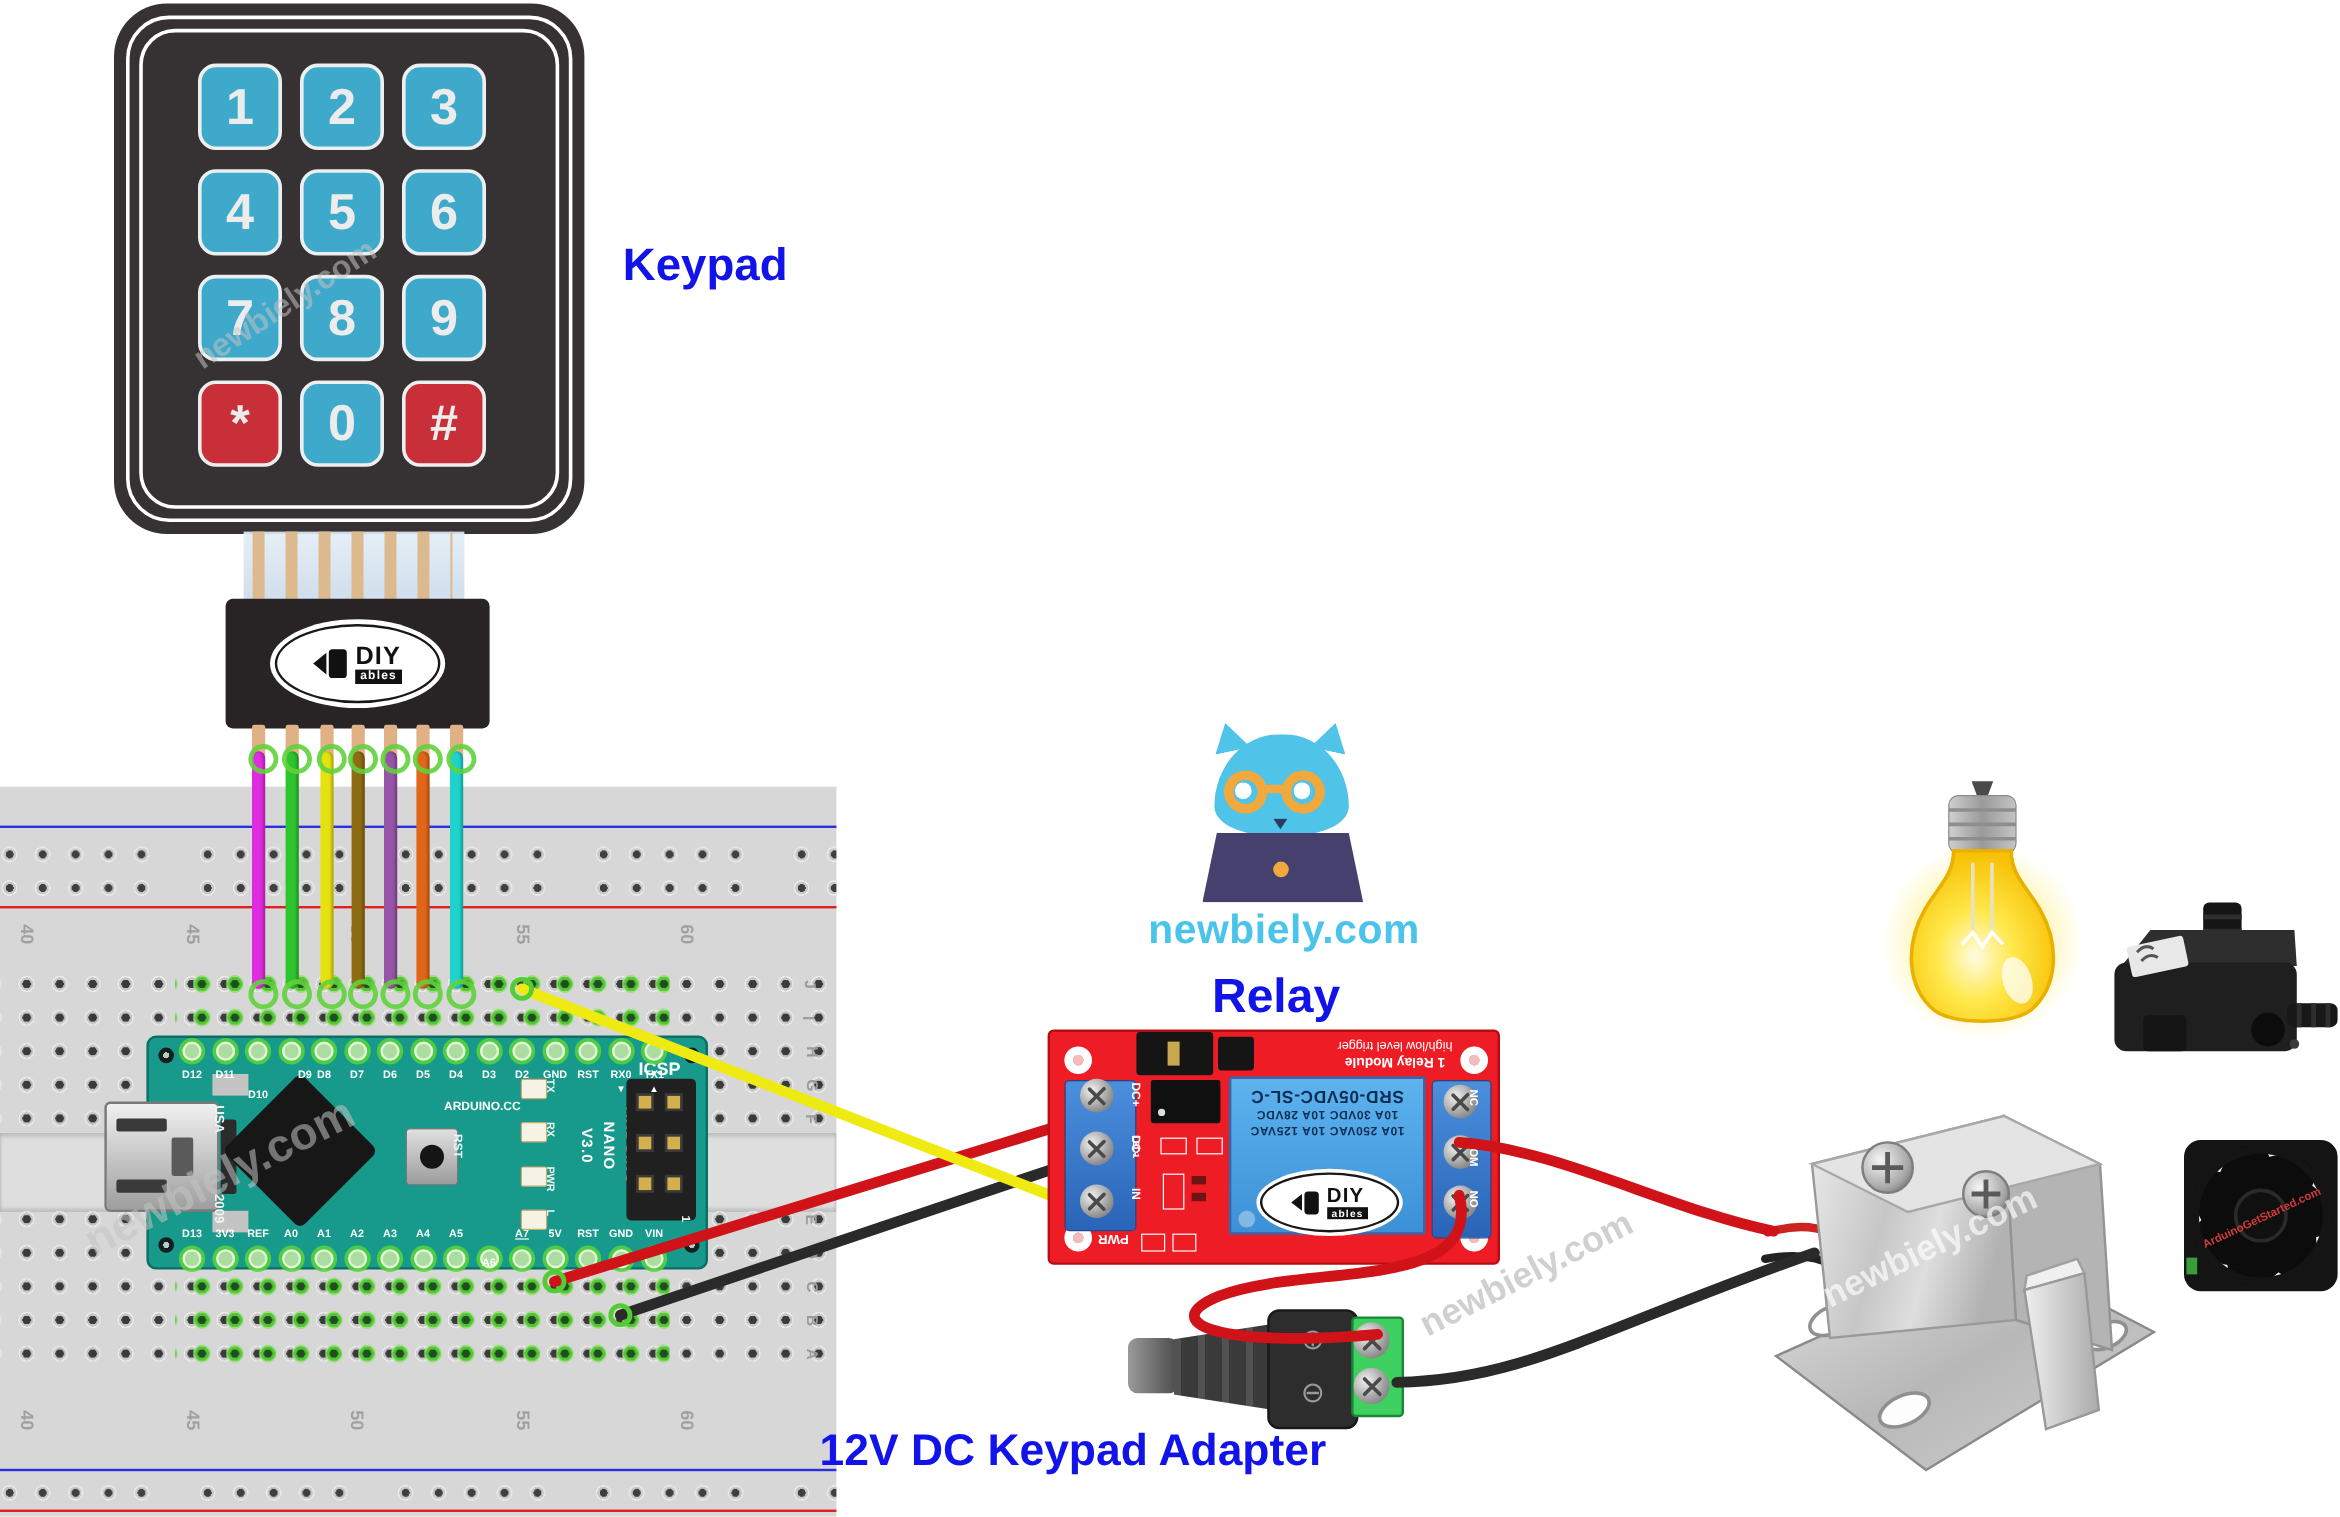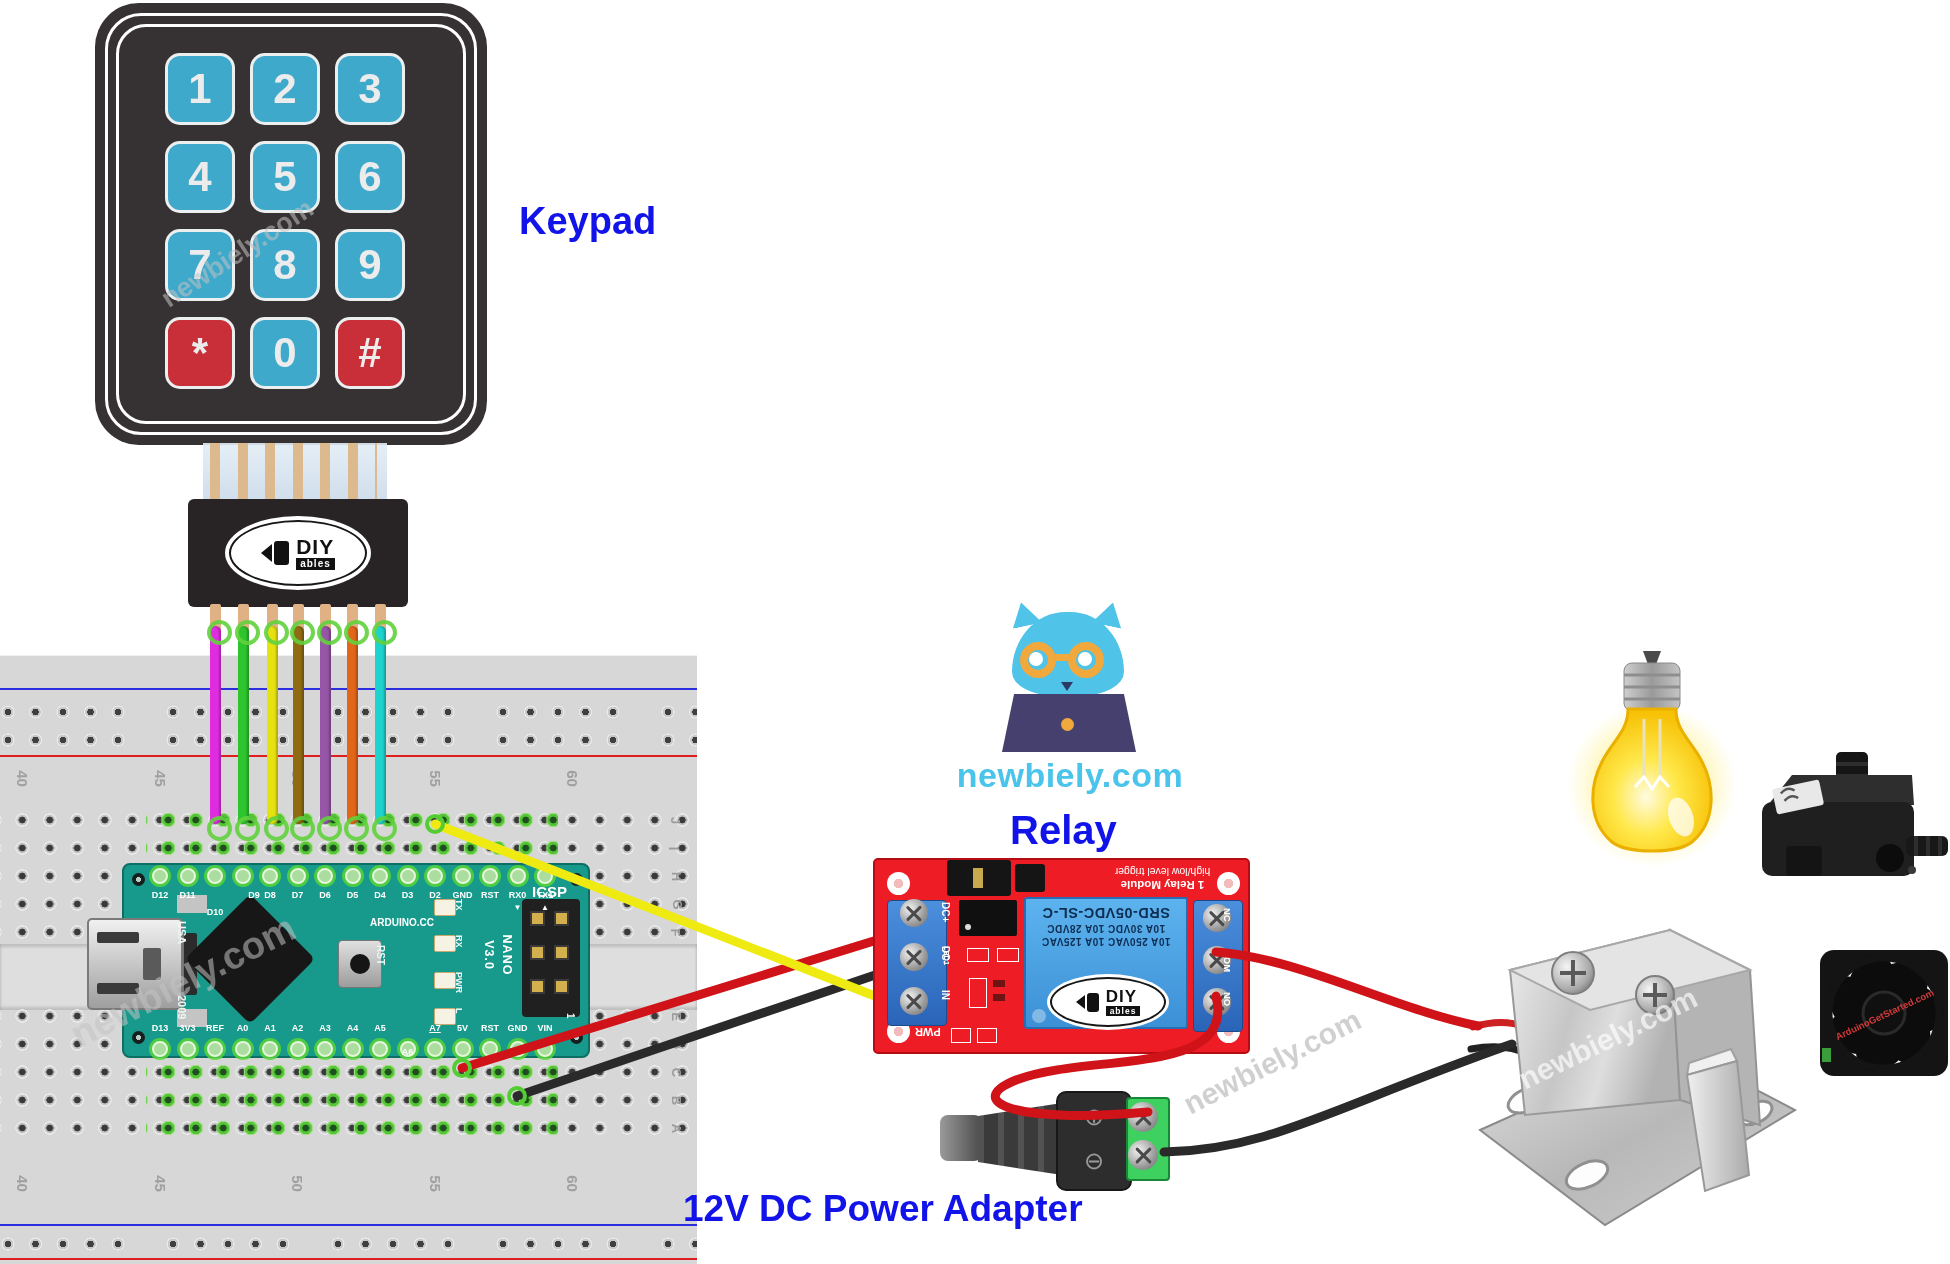--- a/index.html
+++ b/index.html
@@ -447,21 +447,21 @@
     <div class="abs adp-tip"></div>
     <div class="abs adp-cone"></div>
     <div class="abs adp-main">
       <div class="abs adp-ic" style="top:12px">⊕</div>
       <div class="abs adp-ic" style="top:56px">⊖</div>
     </div>
     <div class="abs adp-green"></div>
     <div class="abs screw" style="left:188px;top:17px;width:30px;height:30px"></div>
     <div class="abs screw" style="left:188px;top:55px;width:30px;height:30px"></div>
   </div>
-  <div class="abs big-label" style="left: 683px; top: 1188px; font-size: 37px; color: rgb(17, 19, 232);">12V DC Power Adapter</div>
+  <div class="abs big-label" style="left: 683px; top: 1188px; font-size: 37px; color: rgb(17, 19, 232);">12V DC Keypad Adapter</div>
 
   <div class="abs" style="left:1465px;top:875px">
     <svg width="345" height="365" viewBox="0 0 345 365">
       <defs>
         <linearGradient id="plateG" x1="0" y1="0" x2="1" y2="1">
           <stop offset="0" stop-color="#dedede"></stop>
             <stop offset=".5" stop-color="#b8b8b8"></stop>
             <stop offset="1" stop-color="#cfcfcf"></stop>
         </linearGradient>
         <linearGradient id="brushG" x1="0" y1="0" x2="1" y2=".3">

